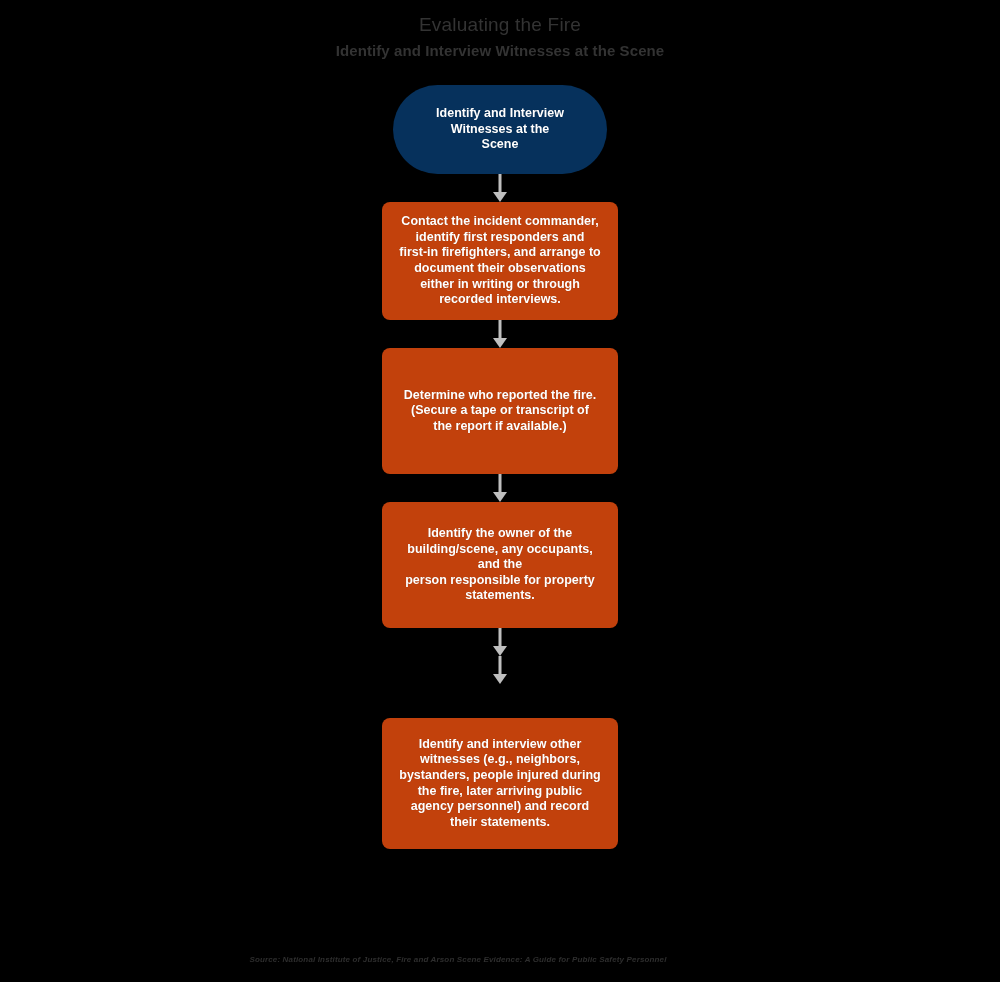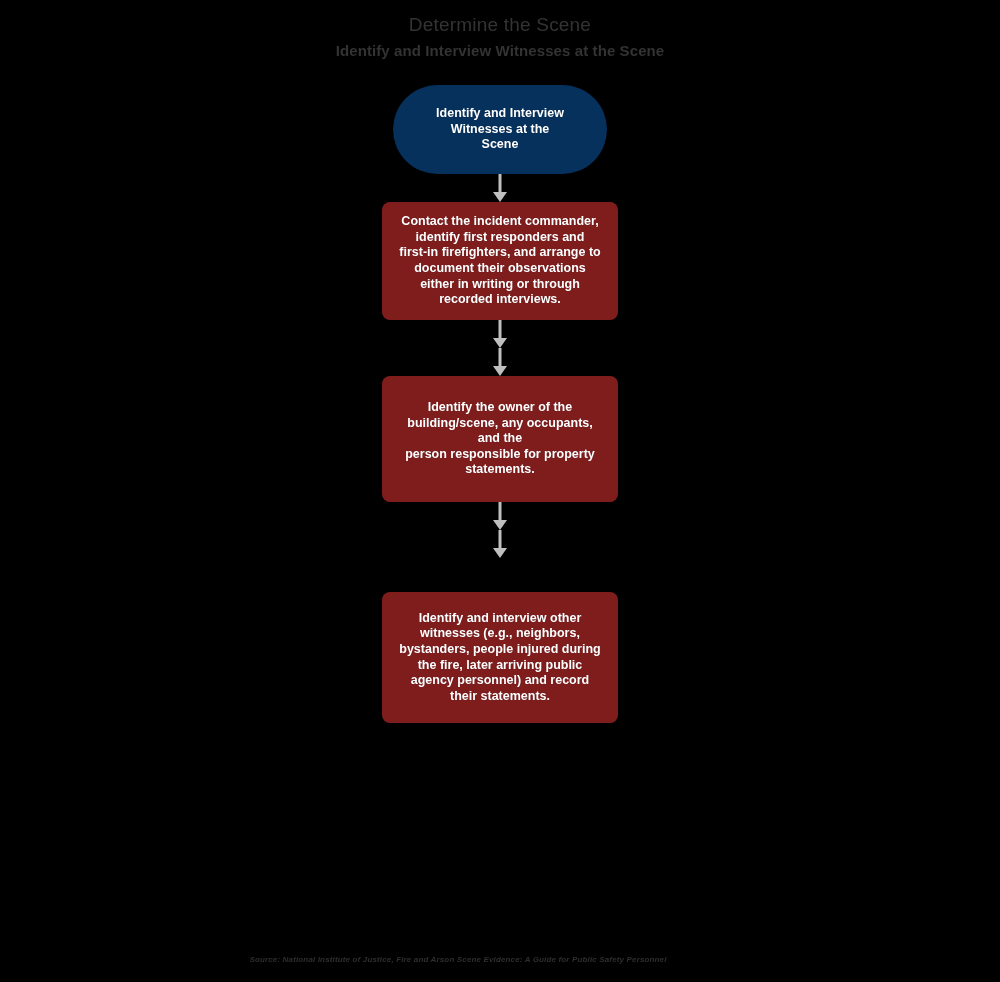--- a/index.html
+++ b/index.html
@@ -72,21 +72,21 @@
   .node-start {
     width: 214px;
     height: 89px;
     background: #06315c;
     border-radius: 46px;
   }
 
   
   .node-process {
     width: 236px;
-    background: #7f1d1d;
+    background: #c2410c;
     border-radius: 8px;
   }
 
   .h-118 { height: 118px; }
   .h-126 { height: 126px; }
   .h-131 { height: 131px; margin-top: 34px; }
 
   
   .connector {
     width: 16px;
@@ -130,21 +130,21 @@
     font-weight: 700;
     font-style: italic;
     color: #2e2e2e;
     letter-spacing: 0.15px;
   }
 </style>
 </head>
 <body>
 
 <div class="header">
-  <div class="chart-title">Determine the Scene</div>
+  <div class="chart-title">Evaluating the Fire</div>
   <div class="chart-subtitle">Identify and Interview Witnesses at the Scene</div>
 </div>
 
 <div class="flow">
 
   <div class="node node-start">Identify and Interview
 Witnesses at the
 Scene</div>
 
   <div class="connector">
@@ -157,20 +157,23 @@
 first-in firefighters, and arrange to
 document their observations
 either in writing or through
 recorded interviews.</div>
 
   <div class="connector">
     <span class="stem"></span>
     <span class="head"></span>
   </div>
 
+  <div class="node node-process h-126">Determine who reported the fire.
+(Secure a tape or transcript of
+the report if available.)</div>
 
   <div class="connector">
     <span class="stem"></span>
     <span class="head"></span>
   </div>
 
   <div class="node node-process h-126">Identify the owner of the
 building/scene, any occupants,
 and the
 person responsible for property

